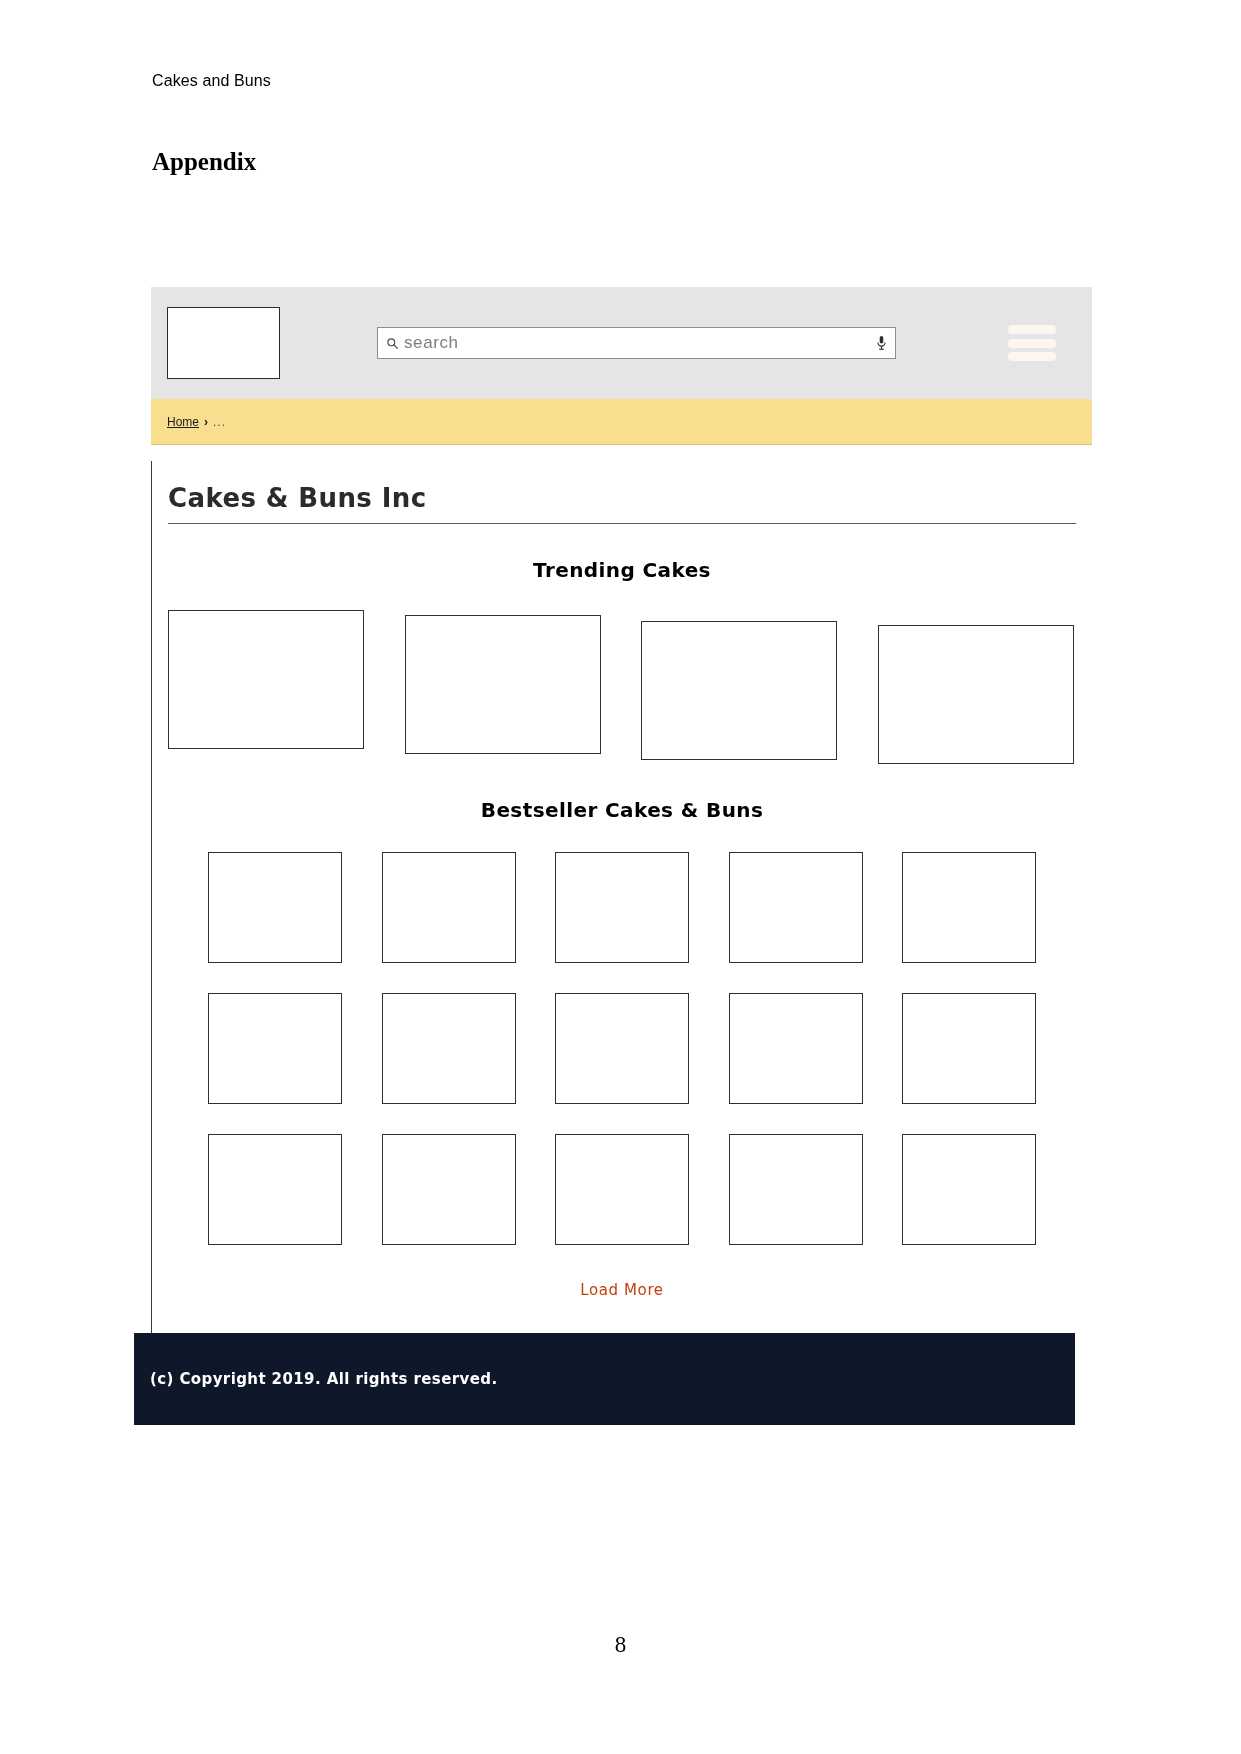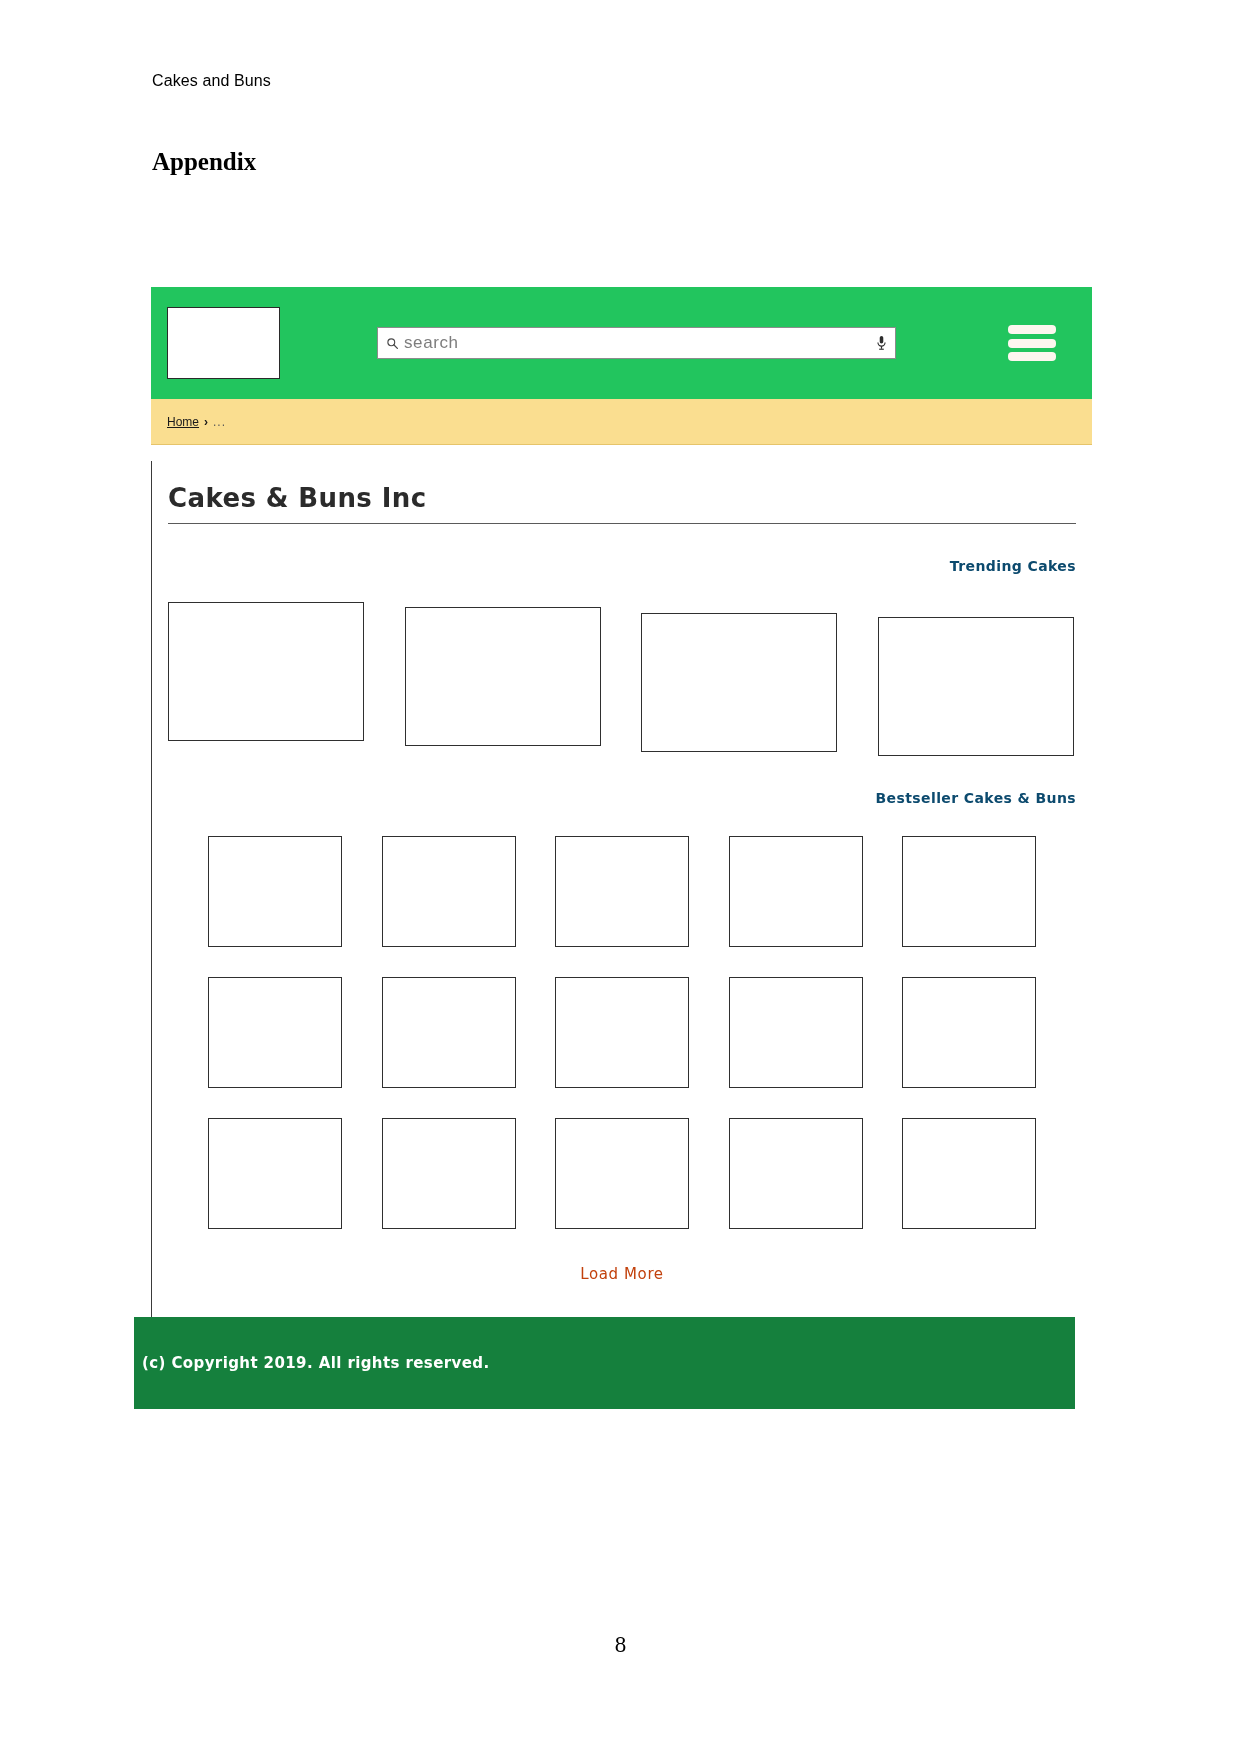--- a/index.html
+++ b/index.html
@@ -50,21 +50,21 @@
     position: absolute;
     left: 151px;
     top: 287px;
     width: 941px;
   }
 
   
   .navbar {
     position: relative;
     height: 112px;
-    background: #22c55e;
+    background: #e5e5e5;
     display: flex;
     align-items: center;
     box-sizing: border-box;
     padding: 0 0 0 16px;
   }
   .logo-box {
     width: 113px;
     height: 72px;
     background: #ffffff;
     border: 1px solid #2a2a2a;
@@ -176,25 +176,25 @@
     font-family: "DejaVu Sans", sans-serif;
     font-size: 26px;
     font-weight: bold;
     color: #2b2b2b;
     letter-spacing: 0.4px;
     padding: 22px 0 10px 0;
     border-bottom: 1px solid #5a5a5a;
     margin: 16px 0 0 0;
   }
   .section-title {
-    text-align: right;
+    text-align: center;
     font-family: "DejaVu Sans", sans-serif;
-    font-size: 14px;
-    font-weight: bold;
-    color: #0c4a6e;
+    font-size: 20px;
+    font-weight: bold;
+    color: #000000;
     letter-spacing: 0.4px;
     margin: 34px 0 0 0;
   }
 
   .trending-grid {
     display: flex;
     justify-content: space-between;
     margin: 28px 0 0 0;
     padding: 0 2px 0 0;
   }
@@ -236,24 +236,24 @@
     margin-top: 36px;
     cursor: pointer;
   }
 
   
   .footer {
     position: relative;
     left: -17px;
     width: 941px;
     height: 92px;
-    background: #15803d;
+    background: #0f172a;
     display: flex;
     align-items: center;
-    padding-left: 8px;
+    padding-left: 16px;
     box-sizing: border-box;
   }
   .footer-text {
     font-family: "DejaVu Sans", sans-serif;
     font-size: 15px;
     font-weight: bold;
     color: #ffffff;
     letter-spacing: 0.4px;
   }
 </style>

